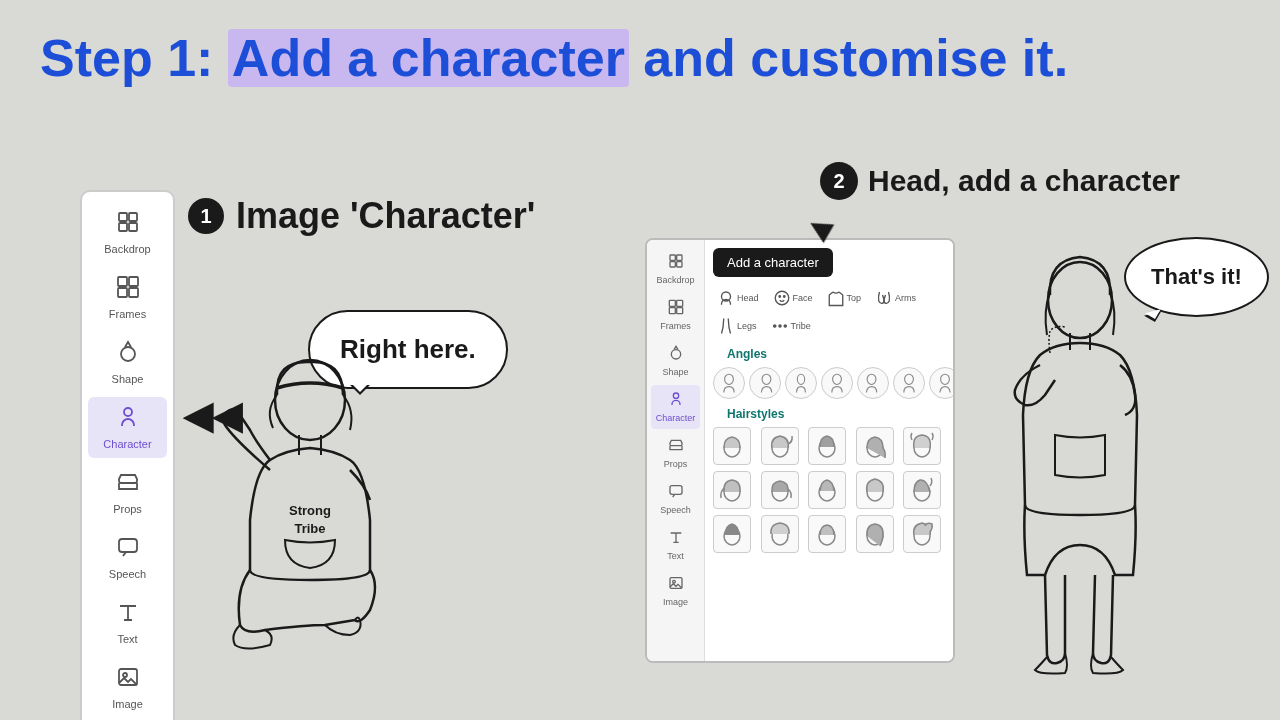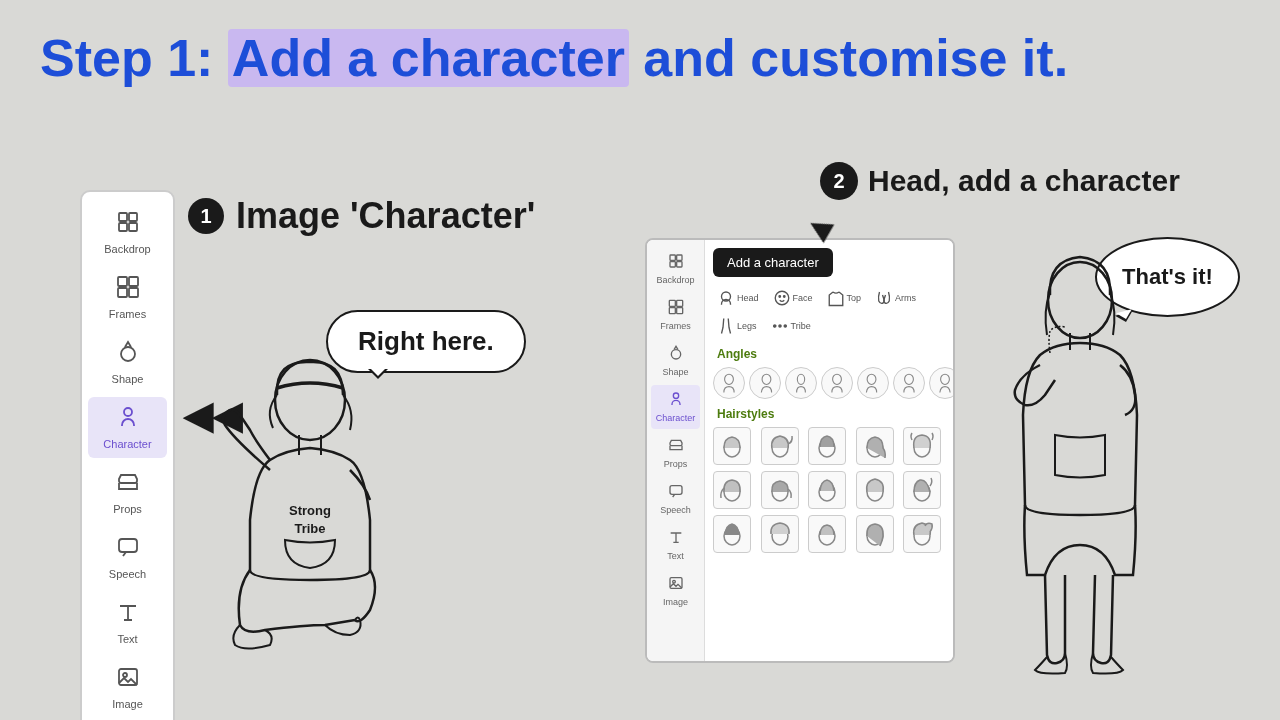--- a/index.html
+++ b/index.html
@@ -109,25 +109,25 @@
       left: 188px;
       font-size: 40px;
       color: #1a1a1a;
       font-weight: 900;
     }
 
     
     .speech-bubble-right-here {
       position: absolute;
       top: 310px;
-      left: 326px;
+      left: 308px;
       background: #fff;
       border: 2px solid #1a1a1a;
       border-radius: 50px;
-      padding: 14px 30px;
+      padding: 22px 30px;
       font-size: 26px;
       font-weight: 600;
       color: #1a1a1a;
     }
     .speech-bubble-right-here::after {
       content: '';
       position: absolute;
       bottom: -18px;
       left: 40px;
       border: 10px solid transparent;
@@ -237,22 +237,22 @@
       padding: 2px 4px;
     }
     .tab-item .label {
       font-size: 9px;
       color: #555;
     }
 
     .section-title {
       font-size: 12px;
       font-weight: 600;
-      color: #4d7c0f;
-      margin: 6px 0 6px 4px;
+      color: #0f766e;
+      margin: 6px 0 6px 14px;
     }
 
     
     .silhouette-grid {
       display: grid;
       grid-template-columns: repeat(7, 1fr);
       gap: 4px;
       margin-bottom: 8px;
     }
     .silhouette-item {
@@ -322,21 +322,21 @@
       top: 235px;
       left: 985px;
       width: 180px;
       height: 440px;
     }
 
     
     .speech-bubble-thats-it {
       position: absolute;
       top: 237px;
-      left: 1095px;
+      left: 1124px;
       background: #fff;
       border: 2px solid #1a1a1a;
       border-radius: 50%;
       width: 145px;
       height: 80px;
       display: flex;
       align-items: center;
       justify-content: center;
       font-size: 22px;
       font-weight: 700;

